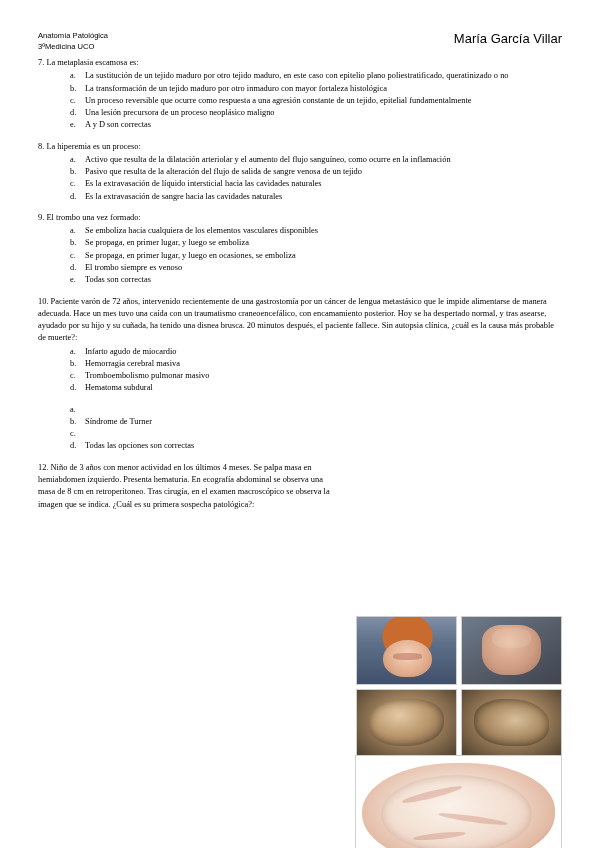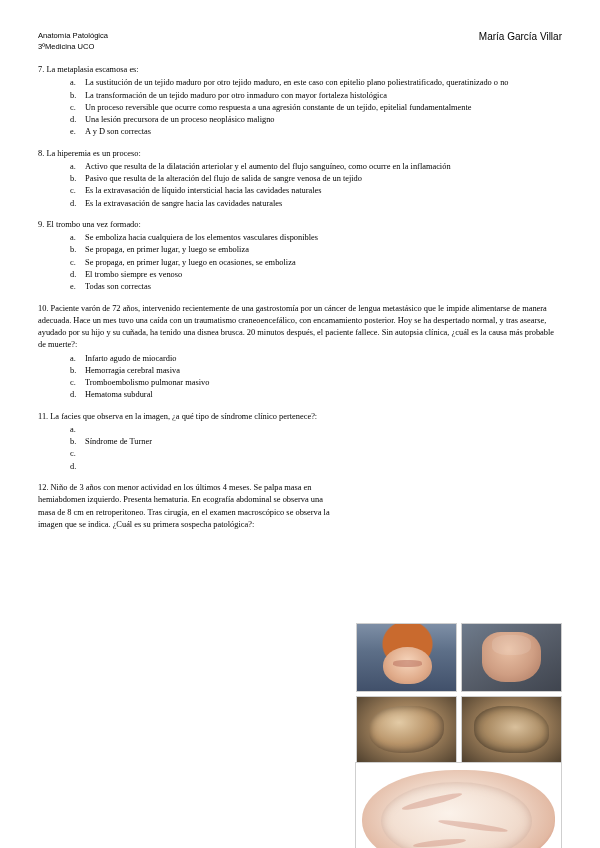--- a/index.html
+++ b/index.html
@@ -22,27 +22,27 @@
     background: #ffffff;
     box-sizing: border-box;
     padding: 30px 38px 0 38px;
   }
   .header {
     display: flex;
     justify-content: space-between;
     align-items: flex-start;
     font-size: 7.6px;
     line-height: 1.45;
-    margin-bottom: 12px;
+    margin-bottom: 5px;
   }
   .header-left span {
     display: block;
   }
   .header-right {
-    font-size: 10px;
+    font-size: 13px;
     text-align: center;
     padding-top: 0px;
   }
   .content {
     position: relative;
     font-size: 8.4px;
     line-height: 1.46;
   }
   .q {
     margin-bottom: 9px;
@@ -332,34 +332,34 @@
           <span class="opt-text">Tromboembolismo pulmonar masivo</span>
         </li>
         <li class="opt">
           <span class="opt-letter">d.</span>
           <span class="opt-text">Hematoma subdural</span>
         </li>
       </ul>
     </div>
 
     <div class="q narrow">
-      <span class="q-stem num10 narrow-stem">11.  La facies que observa en la imagen, ¿a qué tipo de síndrome clínico pertenece?:</span>
       <ul class="opts">
         <li class="opt">
           <span class="opt-letter">a.</span>
         </li>
         <li class="opt">
           <span class="opt-letter">b.</span>
           <span class="opt-text">Síndrome de Turner</span>
         </li>
         <li class="opt">
           <span class="opt-letter">c.</span>
         </li>
         <li class="opt">
           <span class="opt-letter">d.</span>
+          <span class="opt-text">Todas las opciones son correctas</span>
         </li>
       </ul>
     </div>
 
     <div class="q narrow">
       <span class="q-stem num10 narrow-stem2">12. Niño de 3 años con menor actividad en los últimos 4 meses. Se palpa masa en hemiabdomen izquierdo. Presenta hematuria. En ecografía abdominal se observa una masa de 8 cm en retroperitoneo. Tras cirugía, en el examen macroscópico se observa la imagen que se indica. ¿Cuál es su primera sospecha patológica?:</span>
     </div>
 
     <div class="img-grid" style="top: 559px;">
       <div class="row">

